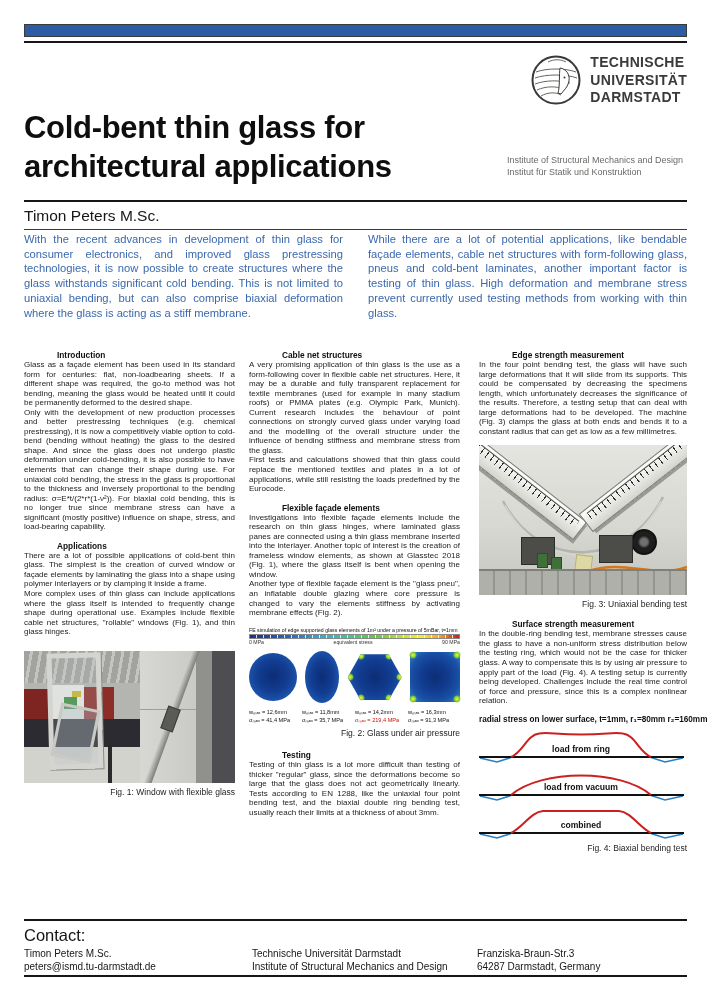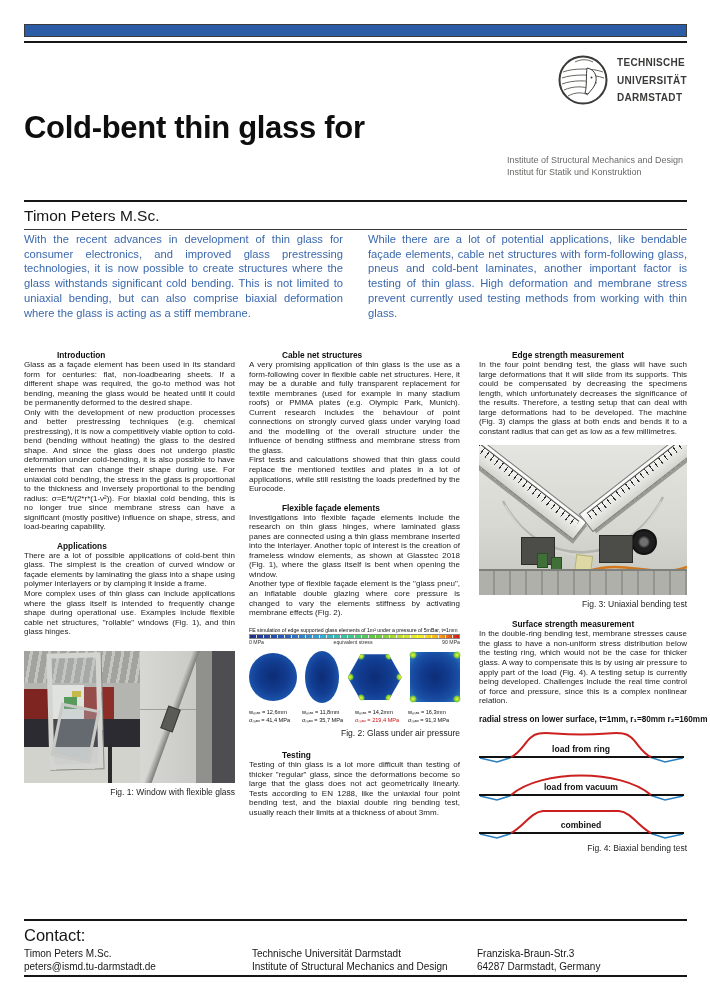--- a/index.html
+++ b/index.html
@@ -11,21 +11,21 @@
   .abs { position:absolute; }
 
   
   .topbar { left:24px; top:24px; width:663px; height:13px;
             background:#2d5ca7; border:1px solid #3a3a3a; }
   .rule-black { background:#161616; }
   .hr1 { left:24px; top:41px; width:663px; height:2px; }
 
   .tu-logo { right:23px; top:54px; display:flex; align-items:flex-start; gap:8px; }
   .tu-emblem { width:52px; height:52px; }
-  .tu-text { font-size:10px; line-height:17.5px; font-weight:600; color:#3a3a39; letter-spacing:.3px; }
+  .tu-text { font-size:14px; line-height:17.5px; font-weight:600; color:#3a3a39; letter-spacing:.3px; }
 
   .title { left:24px; top:108px; font-size:31px; line-height:39px; color:#0e0e0e; letter-spacing:-.3px; }
 
   .ism-block { left:507px; top:152px; width:180px; }
   .ism-abbr { font-size:23px; color:#2b2b2a; letter-spacing:.5px; }
   .ism-plus { color:#2d5ca7; }
   .ism-sub { font-size:9px; line-height:11.5px; color:#6a6a68; margin-top:3px; }
 
   .hr2 { left:24px; top:200px; width:663px; height:2px; }
   .author { left:24px; top:207px; font-size:15.5px; color:#161616; }
@@ -163,20 +163,21 @@
   </svg>
   <div class="tu-text">
     <div>TECHNISCHE</div>
     <div>UNIVERSITÄT</div>
     <div>DARMSTADT</div>
   </div>
 </div>
 
 <h1 class="abs title">
   <div>Cold-bent thin glass for</div>
+  <div>architectural applications</div>
 </h1>
 
 <div class="abs ism-block">
   <div class="ism-sub">
     <div>Institute of Structural Mechanics and Design</div>
     <div>Institut für Statik und Konstruktion</div>
   </div>
 </div>
 
 <div class="abs rule-black hr2"></div>

